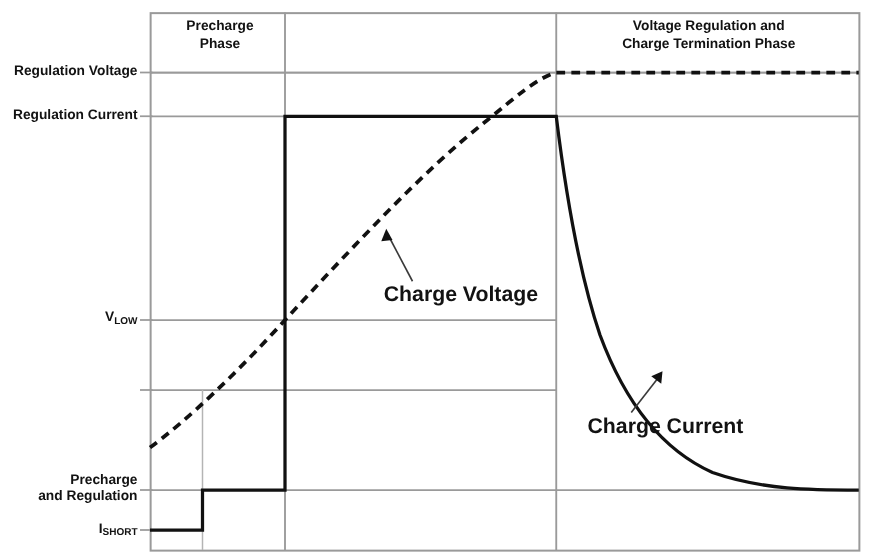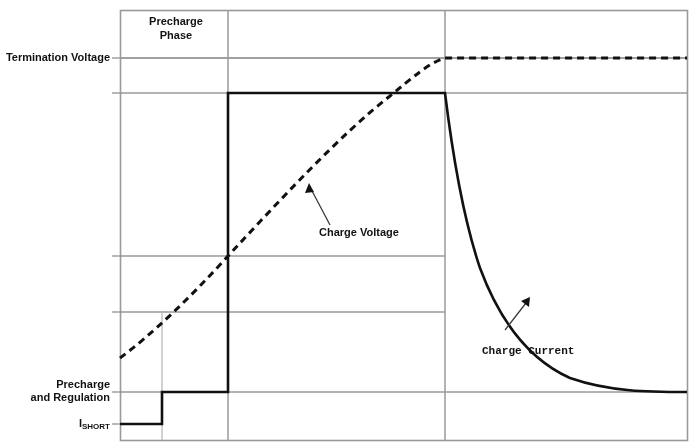--- a/index.html
+++ b/index.html
@@ -43,25 +43,24 @@
     font-family: "Liberation Sans", sans-serif;
     font-size: 11px;
     font-weight: bold;
     color: #121212;
     text-align: center;
     line-height: 14px;
   }
   .curve-label {
     position: absolute;
     font-family: "Liberation Sans", sans-serif;
-    font-size: 11px;
+    font-size: 17px;
     font-weight: bold;
     color: #121212;
     white-space: nowrap;
-    margin-left: 12px;
   }
 </style>
 </head>
 <body>
 
 <div id="figure">
 
   <svg width="700" height="448" viewBox="0 0 700 448">
 
     <rect x="120.5" y="10.5" width="567" height="430" fill="#ffffff" stroke="#9a9a9a" stroke-width="1.6"></rect>
@@ -106,40 +105,50 @@
 
   </svg>
 
   
   <div class="phase-label" style="left:128px; top:14px; width:96px;">
     <span>Precharge</span><br>
     <span>Phase</span>
   </div>
 
 
+  <div class="phase-label" style="left:450px; top:14px; width:234px;">
+    <span>Voltage Regulation and</span><br>
+    <span>Charge Termination Phase</span>
+  </div>
 
   
   <div class="axis-label" style="left:0px; top:51px; width:110px;">
-    <span>Termination Voltage</span>
+    <span>Regulation Voltage</span>
   </div>
 
+  <div class="axis-label" style="left:0px; top:86px; width:110px;">
+    <span>Regulation Current</span>
+  </div>
 
+  <div class="axis-label" style="left:0px; top:248px; width:110px;">
+    <span>V</span><sub>LOW</sub>
+  </div>
 
 
   <div class="axis-label" style="left:0px; top:378px; width:110px;">
     <span>Precharge</span><br>
     <span>and Regulation</span>
   </div>
 
   <div class="axis-label" style="left:0px; top:417px; width:110px;text-align:right;">
     <span>I</span><sub>SHORT</sub>
   </div>
 
   
   <div class="curve-label" style="left:307px; top:226px;">
     <span>Charge Voltage</span>
   </div>
 
-  <div class="curve-label" style="left:470px; top:345px;font-family:Liberation Mono, monospace;">
+  <div class="curve-label" style="left:470px; top:331px;">
     <span>Charge Current</span>
   </div>
 
 </div>
 
 </body></html>

